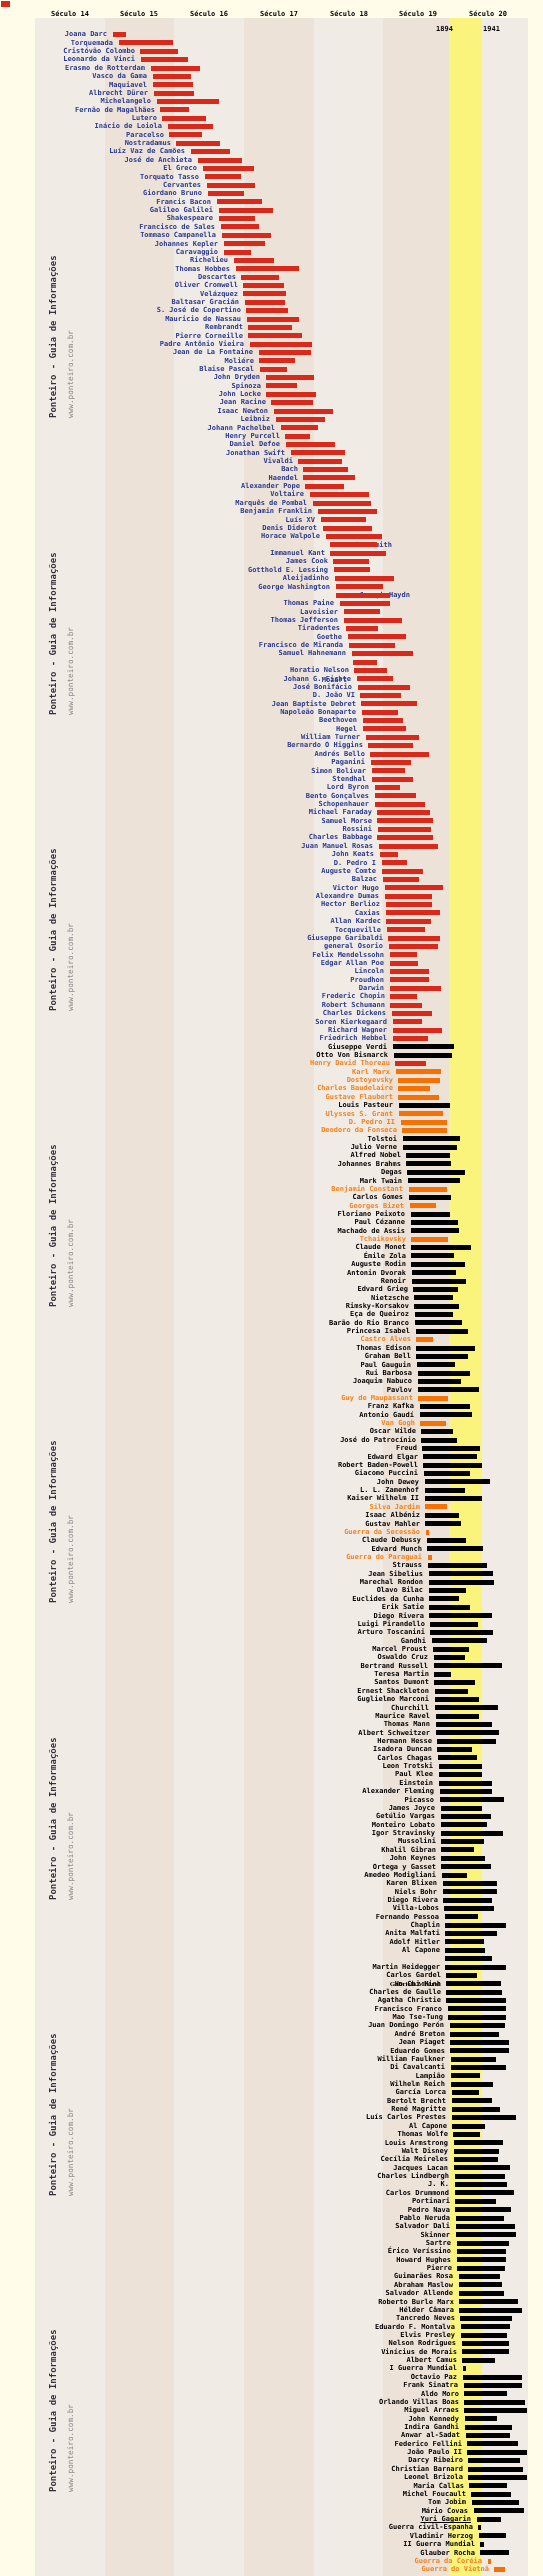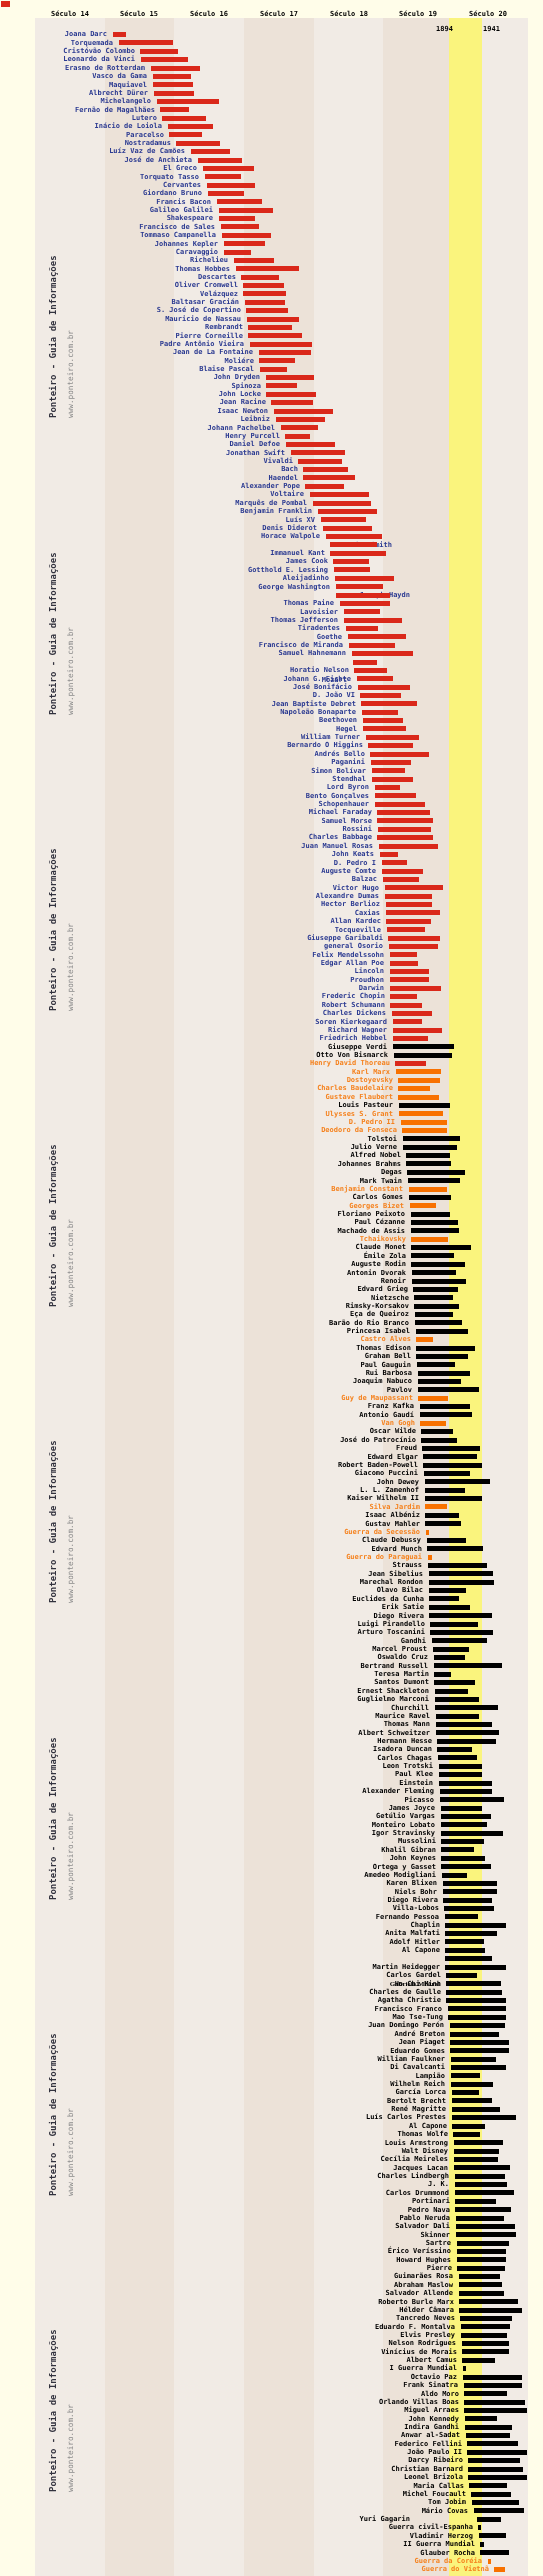--- a/index.html
+++ b/index.html
@@ -648,21 +648,21 @@
       <div class="row-label" style="left: 0px; width: 463px; top: 2474px; color: rgb(0, 0, 0);">Leonel Brizola</div>
       <div class="bar" style="left: 468px; width: 59px; top: 2475px; background: rgb(0, 0, 0);"></div>
       <div class="row-label" style="left: 0px; width: 464px; top: 2483px; color: rgb(0, 0, 0);">Maria Callas</div>
       <div class="bar" style="left: 469px; width: 38px; top: 2483px; background: rgb(0, 0, 0);"></div>
       <div class="row-label" style="left: 0px; width: 466px; top: 2491px; color: rgb(0, 0, 0);">Michel Foucault</div>
       <div class="bar" style="left: 471px; width: 40px; top: 2492px; background: rgb(0, 0, 0);"></div>
       <div class="row-label" style="left: 0px; width: 466px; top: 2499px; color: rgb(0, 0, 0);">Tom Jobim</div>
       <div class="bar" style="left: 472px; width: 47px; top: 2500px; background: rgb(0, 0, 0);"></div>
       <div class="row-label" style="left: 0px; width: 468px; top: 2508px; color: rgb(0, 0, 0);">Mário Covas</div>
       <div class="bar" style="left: 474px; width: 50px; top: 2508px; background: rgb(0, 0, 0);"></div>
-      <div class="row-label" style="left: 0px; width: 410px; top: 2516px; color: rgb(0, 0, 0);">Yuri Gagarin</div>
+      <div class="row-label" style="left: 0px; width: 471px; top: 2516px; color: rgb(0, 0, 0); text-decoration: underline;">Yuri Gagarin</div>
       <div class="bar" style="left: 477px; width: 24px; top: 2517px; background: rgb(0, 0, 0);"></div>
       <div class="row-label" style="left: 0px; width: 473px; top: 2524px; color: rgb(0, 0, 0);">Guerra civil-Espanha</div>
       <div class="bar" style="left: 478px; width: 2.8px; top: 2525px; background: rgb(0, 0, 0);"></div>
       <div class="row-label" style="left: 0px; width: 473px; top: 2533px; color: rgb(0, 0, 0);">Vladimir Herzog</div>
       <div class="bar" style="left: 479px; width: 26.5px; top: 2533px; background: rgb(0, 0, 0);"></div>
       <div class="row-label" style="left: 0px; width: 475px; top: 2541px; color: rgb(0, 0, 0);">II Guerra Mundial</div>
       <div class="bar" style="left: 480px; width: 4.2px; top: 2542px; background: rgb(0, 0, 0);"></div>
       <div class="row-label" style="left: 0px; width: 475px; top: 2550px; color: rgb(0, 0, 0);">Glauber Rocha</div>
       <div class="bar" style="left: 480px; width: 29px; top: 2550px; background: rgb(0, 0, 0);"></div>
       <div class="row-label" style="left: 0px; width: 482px; top: 2558px; color: rgb(245, 130, 30);">Guerra da Coréia</div>

